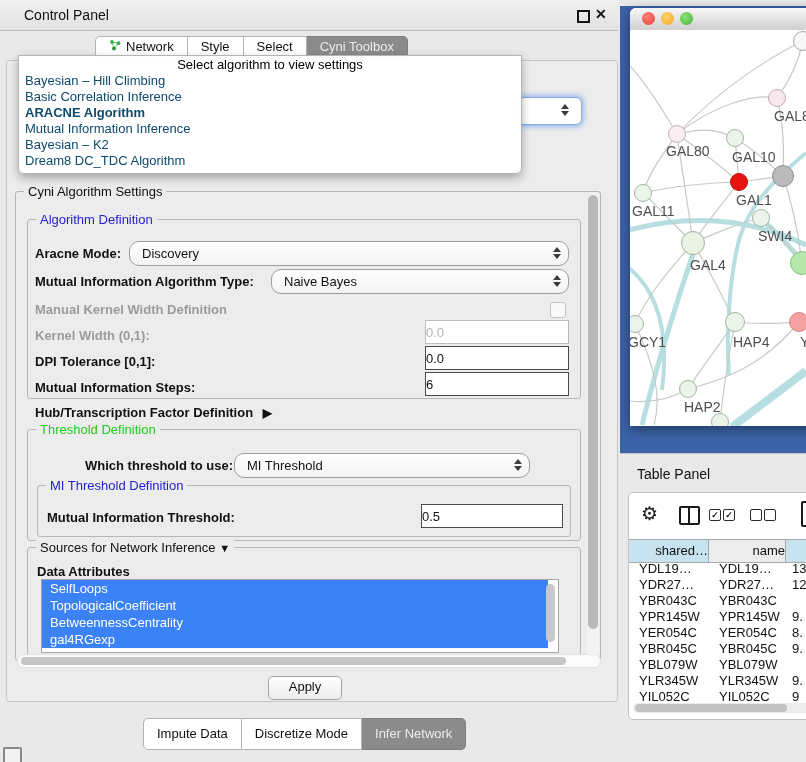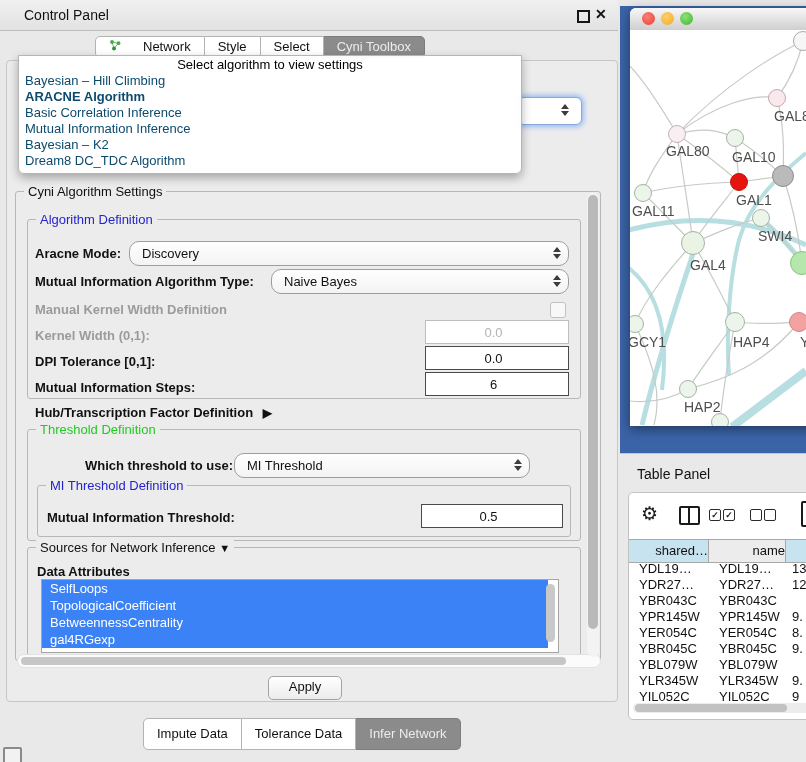--- a/index.html
+++ b/index.html
@@ -9,21 +9,21 @@
 
   
   #cp-titlebar{left:0;top:0;width:618px;height:30px;background:linear-gradient(#f0f0f0,#e2e2e2);
                border-bottom:1px solid #bcbcbc}
   #cp-title{left:24px;top:7px;font-size:14px}
   #cp-float{left:577px;top:10px;width:9px;height:9px;border:2px solid #151515;background:transparent}
   #cp-close{left:595px;top:6px;font-size:14px;font-weight:bold}
 
   #top-tabs{left:95px;top:36px;height:22px;display:flex}
   .seg{background:#fff;border:1px solid #b3b3b3;border-left:none;padding:0 13px;font-size:13px;
-       line-height:20px;display:flex;align-items:center;gap:22px;white-space:nowrap}
+       line-height:20px;display:flex;align-items:center;gap:5px;white-space:nowrap}
   .seg:first-child{border-left:1px solid #b3b3b3;border-radius:5px 0 0 5px}
   .seg:last-child{border-radius:0 5px 5px 0}
   .seg.sel{background:#8b8b8b;color:#ececec;border-color:#7d7d7d}
 
   #cp-body{left:6px;top:60px;width:610px;height:640px;background:#ececec;
            border:1px solid #c6c6c6;border-radius:4px}
 
   .group{position:absolute;border:1px solid #b7b7b7;border-radius:3px}
   .legend{position:absolute;top:-8px;left:8px;background:#ececec;padding:0 4px;font-size:13px;white-space:nowrap}
   .legend.blue{color:#2323cf}
@@ -32,21 +32,21 @@
   .lbl{position:absolute;font-size:13px;font-weight:bold;line-height:25px;white-space:nowrap}
   .lbl.dis{color:#9b9b9b}
 
   .combo{position:absolute;height:25px;background:linear-gradient(#ffffff,#f3f3f3);
          border:1px solid #9e9e9e;border-radius:10px;font-size:13px;line-height:24px;padding-left:12px;box-sizing:border-box}
   .steppers{position:absolute;right:7px;top:5px;display:flex;flex-direction:column;gap:2px}
   .tri-up{width:0;height:0;border-left:4px solid transparent;border-right:4px solid transparent;border-bottom:5px solid #3c3c3c}
   .tri-dn{width:0;height:0;border-left:4px solid transparent;border-right:4px solid transparent;border-top:5px solid #3c3c3c}
 
   .field{position:absolute;height:24px;background:#fff;border:1px solid #4a4a4a;font-size:13px;
-         text-align:center;padding-right:7px;line-height:23px;box-sizing:border-box}
+         text-align:left;padding-right:7px;line-height:23px;box-sizing:border-box}
   .field.dis{border:1px solid #bdbdbd;color:#b3b3b3}
 
   .cb{position:absolute;width:14px;height:14px;border:1px solid #c2c2c2;border-radius:3px;background:#f8f8f8}
 
   #attr-list{left:40px;top:578px;width:516px;height:72px;background:#fff;border:1px solid #a5a5a5;overflow:hidden}
   .attr{height:17px;line-height:17px;background:#3b82f6;color:#fff;font-size:13px;padding-left:8px;width:498px}
   #attr-vthumb{right:3px;top:4px;width:9px;height:58px;background:#c9c9c9;border-radius:5px}
 
   #hscroll{left:16px;top:653px;width:582px;height:12px;background:#fbfbfb;border:1px solid #e2e2e2;border-radius:7px}
   #hscroll-thumb{left:3px;top:2px;width:545px;height:8px;background:#c6c6c6;border-radius:4px}
@@ -223,39 +223,39 @@
     </div>
 
     <div class="abs" id="apply" style="left:261px;top:615px">Apply</div>
   </div>
 
   <div class="abs" id="bottom-tabs">
       <div class="seg">
         <span>Impute Data</span>
       </div>
       <div class="seg">
-        <span>Tolerance Data</span>
+        <span>Discretize Mode</span>
       </div>
       <div class="seg sel">
         <span>Infer Network</span>
       </div>
     </div>
 
   <div class="abs" id="combo-frag">
     <span class="steppers" style="right:12px;top:6px">
         <span class="tri-up"></span>
         <span class="tri-dn"></span>
       </span>
   </div>
   <div class="abs" id="algo-popup">
     <div class="dd-ph">Select algorithm to view settings</div>
     <div id="algo-items">
         <div class="dd-item">Bayesian – Hill Climbing</div>
+        <div class="dd-item">Basic Correlation Inference</div>
         <div class="dd-item bold">ARACNE Algorithm</div>
-        <div class="dd-item">Basic Correlation Inference</div>
         <div class="dd-item">Mutual Information Inference</div>
         <div class="dd-item">Bayesian – K2</div>
         <div class="dd-item">Dream8 DC_TDC Algorithm</div>
       </div>
   </div>
 
   <div class="abs" id="desktop"></div>
   <div class="abs" id="desktop-topstrip"></div>
 
   <div class="abs" id="net-window">

